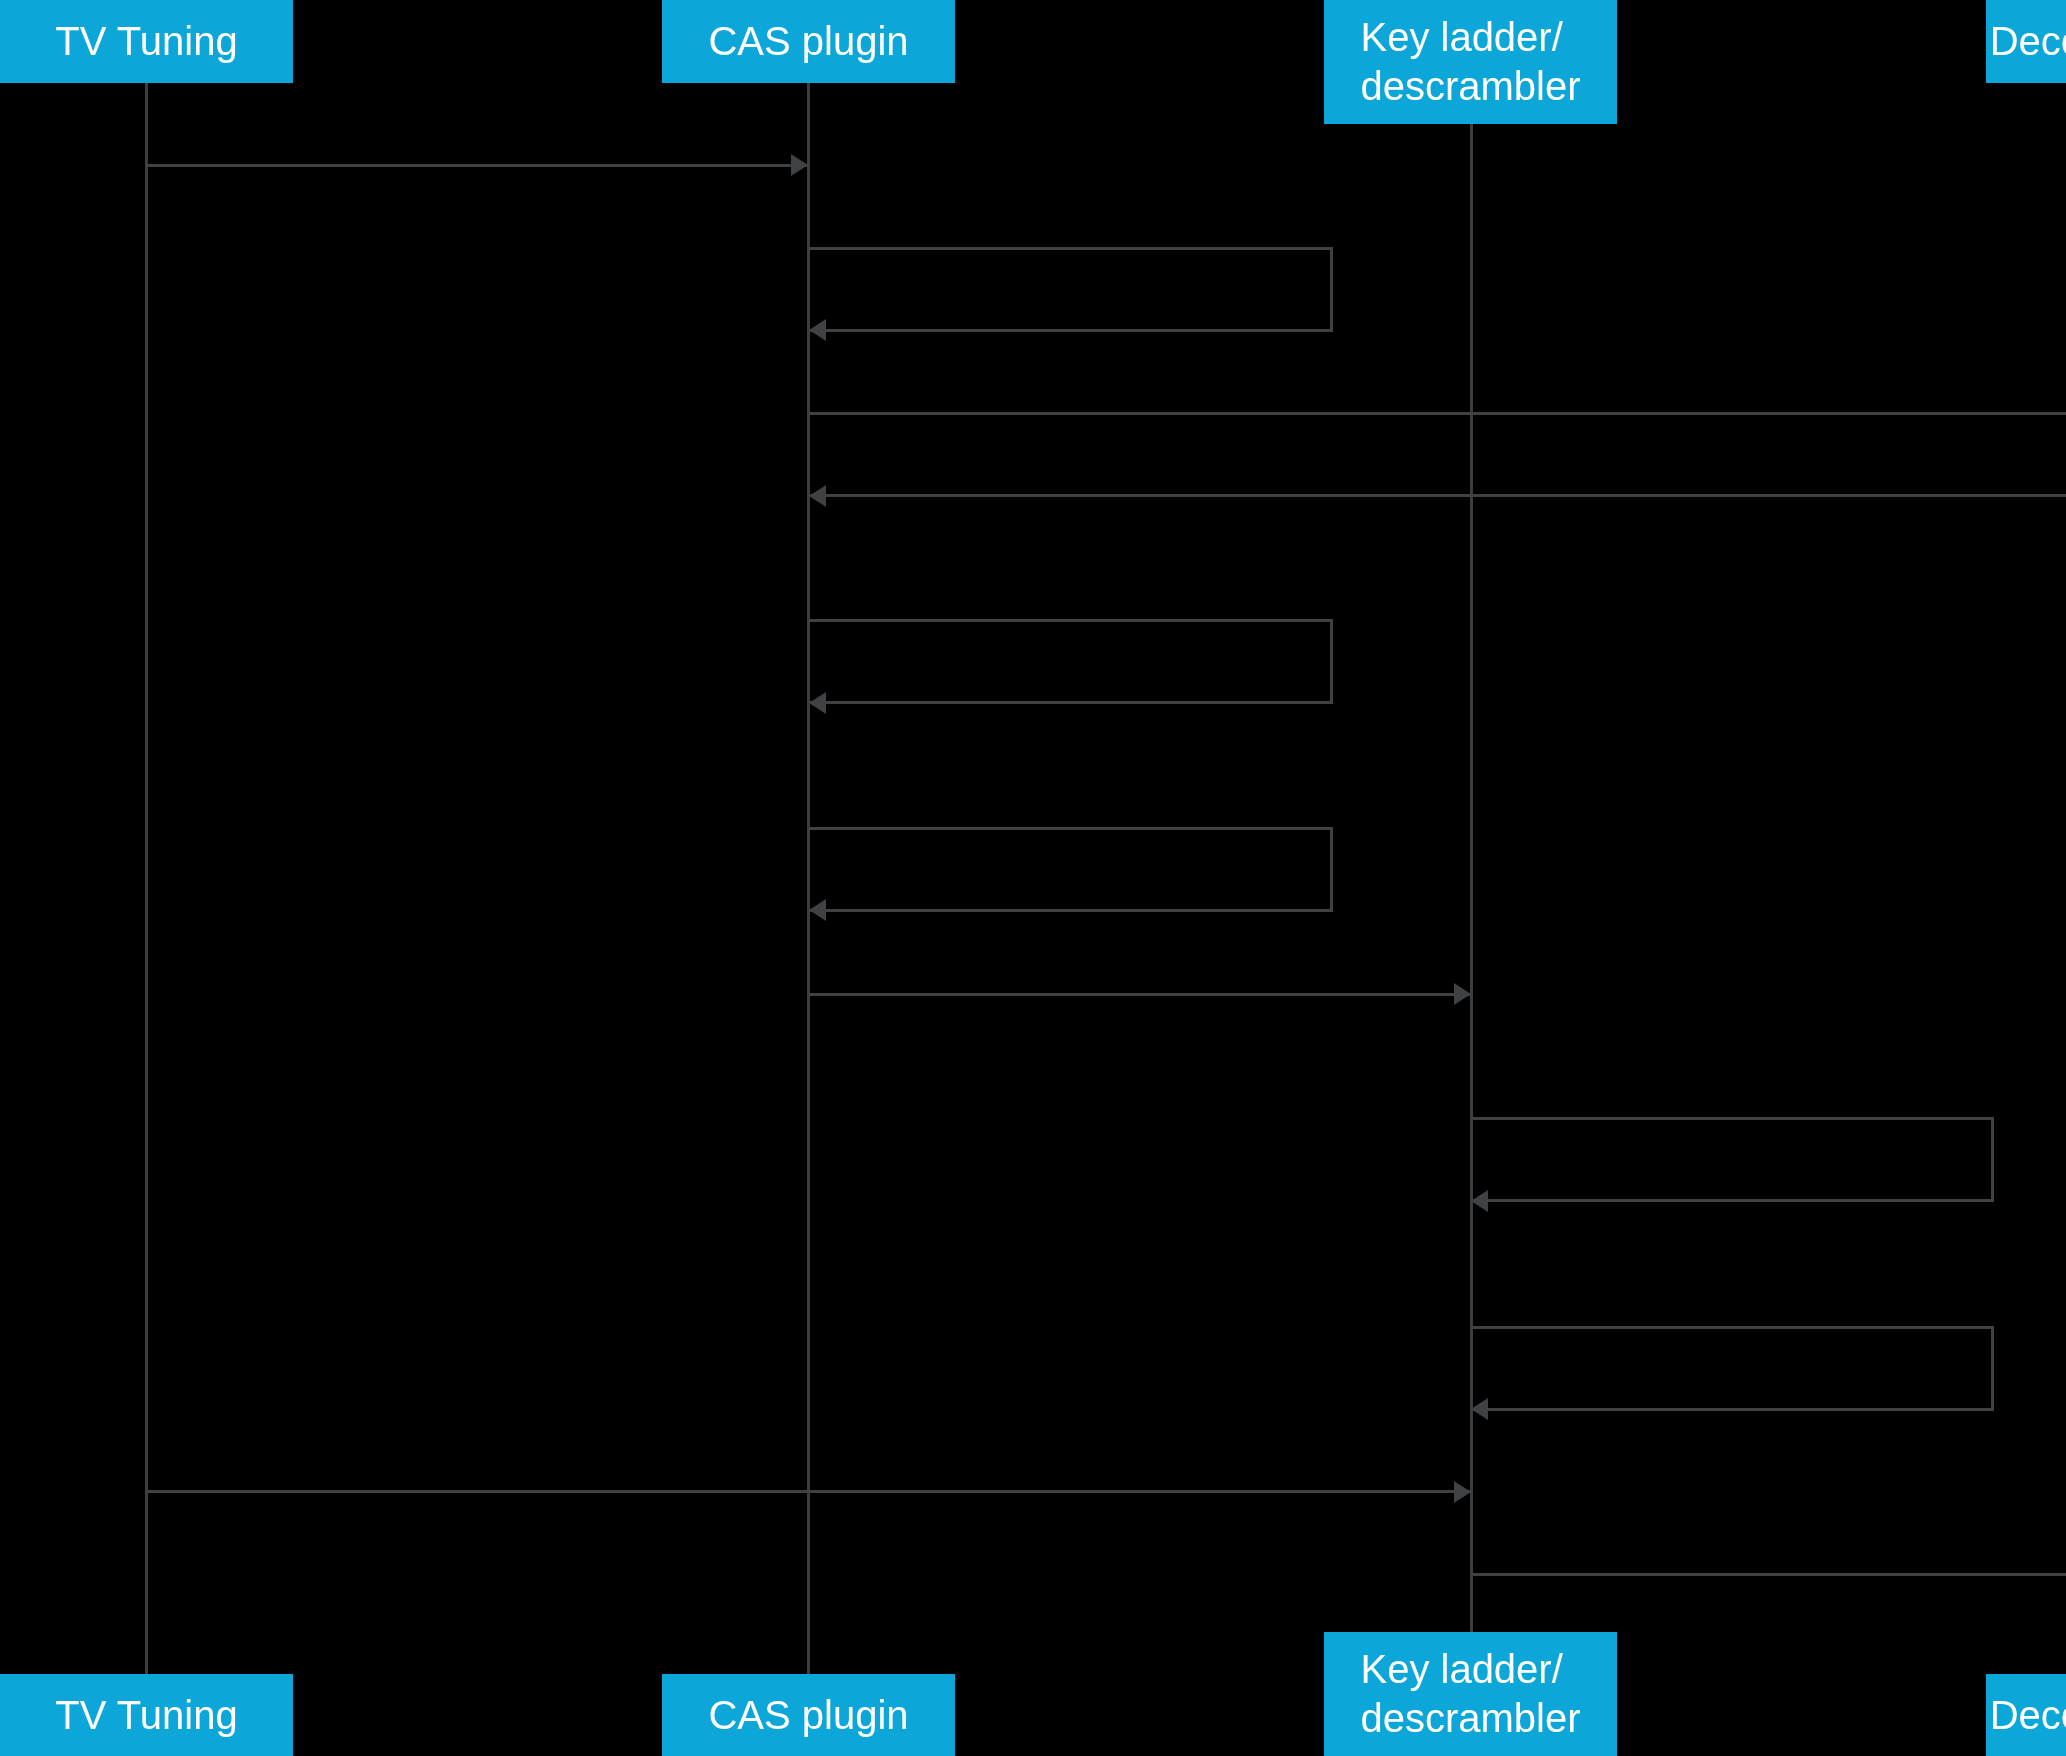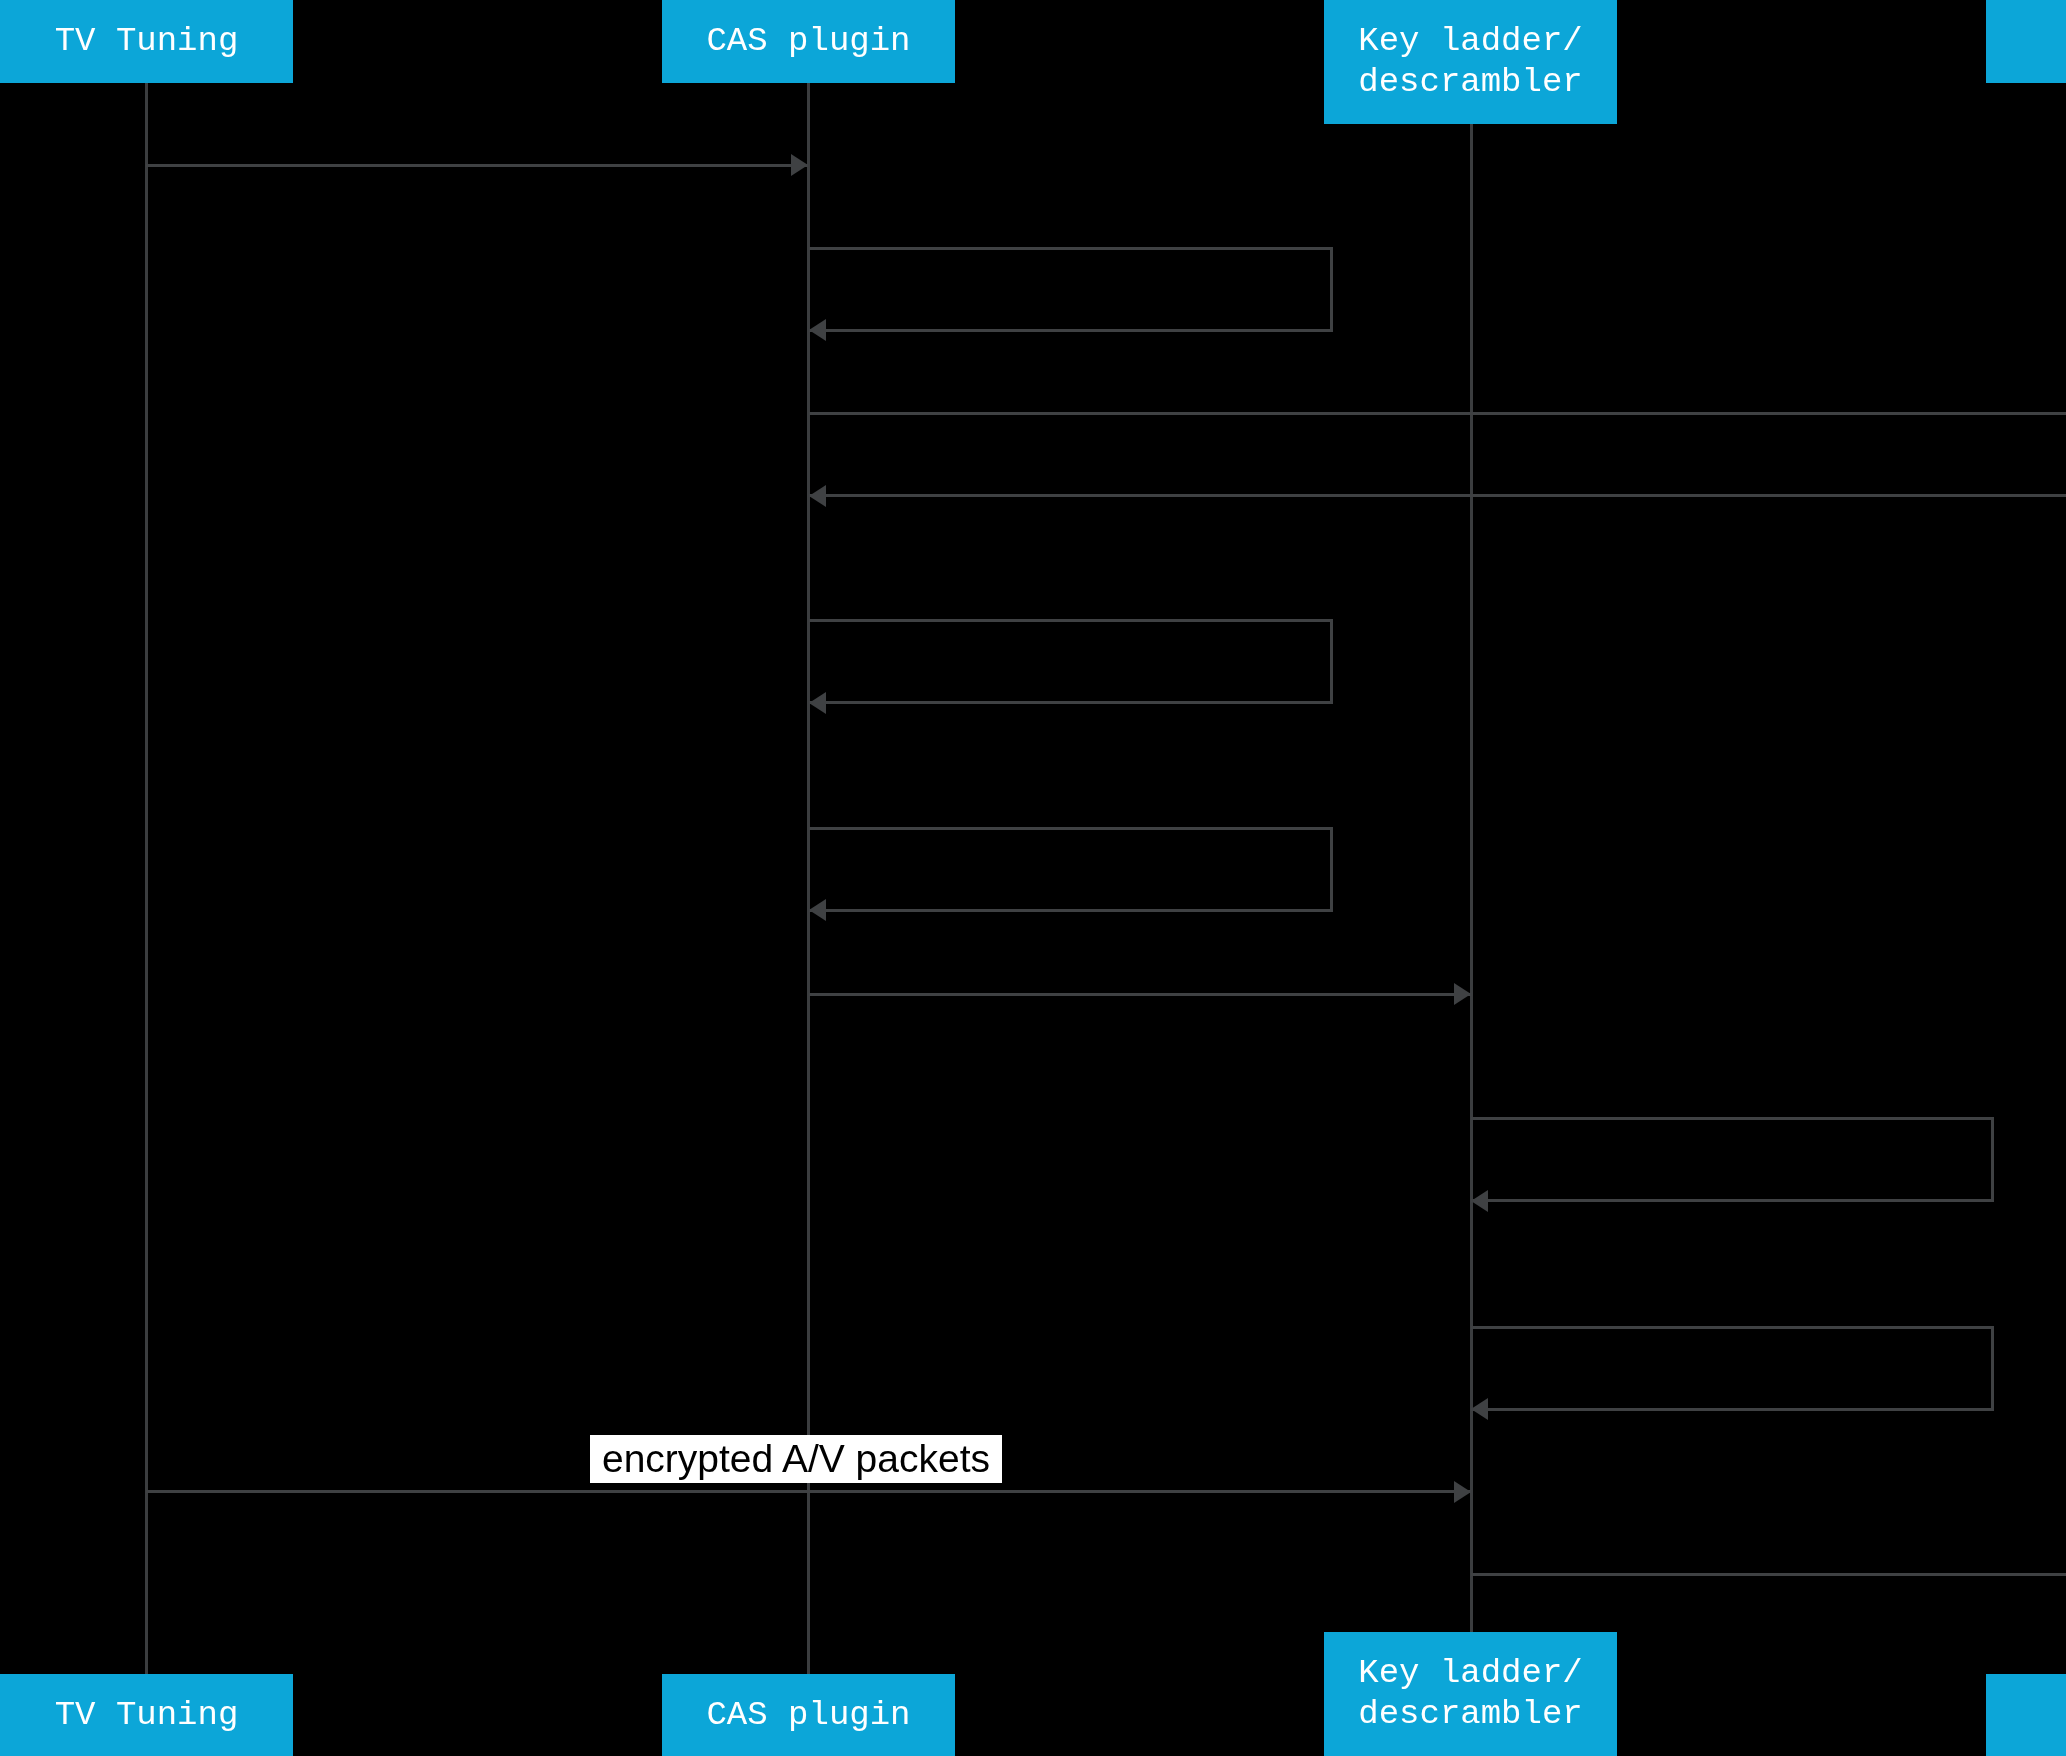--- a/index.html
+++ b/index.html
@@ -16,26 +16,25 @@
     position:relative;
     width:2662px;height:1756px;
     background:var(--background);
     overflow:hidden;
     font-family:"Liberation Sans", sans-serif;
   }
   .actor{
     position:absolute;
     background:var(--actor-bg);
     color:var(--actor-fg);
-    font-size:34px;
+    font-size:40px;
     line-height:1.22;
     display:flex;align-items:center;justify-content:center;
-    text-align:right;
+    text-align:left;
     white-space:pre-line;
-    font-family:Liberation Mono, monospace;
   }
   .lifeline{
     position:absolute;
     width:2.5px;
     background:var(--lifeline);
   }
   .mline{
     position:absolute;
     height:3.3px;
     background:var(--line);
@@ -98,21 +97,20 @@
   <div class="head-r" style="left:1454px;top:983px"></div>
 
   <div class="loop" style="left:1471px;top:1117px;width:523px;height:85px"></div>
   <div class="head-l" style="left:1471px;top:1190px"></div>
 
   <div class="loop" style="left:1471px;top:1326px;width:523px;height:85px"></div>
   <div class="head-l" style="left:1471px;top:1398px"></div>
 
   <div class="mline" style="left:146px;top:1490px;width:1325px"></div>
   <div class="head-r" style="left:1454px;top:1481px"></div>
-  <div class="msg-label" style="left:590px;top:1435px;width:412px;height:48px">encrypted A/V packets</div>
 
   <div class="mline" style="left:1471px;top:1573px;width:661px"></div>
 
   <div class="actor" style="left:0;top:0;width:293px;height:83px">TV Tuning</div>
   <div class="actor" style="left:662px;top:0;width:293px;height:83px">CAS plugin</div>
   <div class="actor" style="left:1324px;top:0;width:293px;height:124px">Key ladder/
 descrambler</div>
   <div class="actor" style="left:1986px;top:0;width:292px;height:83px">Decode, display</div>
 
   <div class="actor" style="left:0;top:1674px;width:293px;height:83px">TV Tuning</div>

